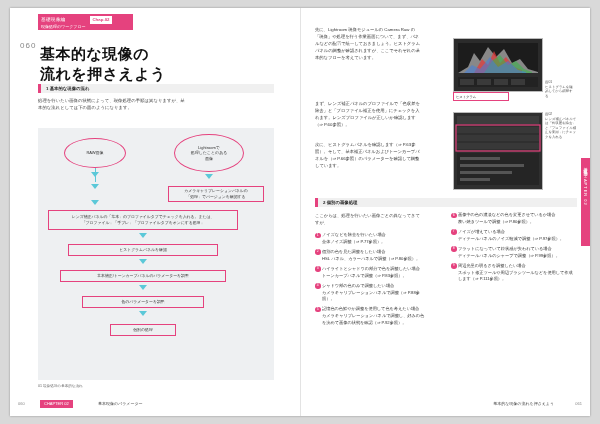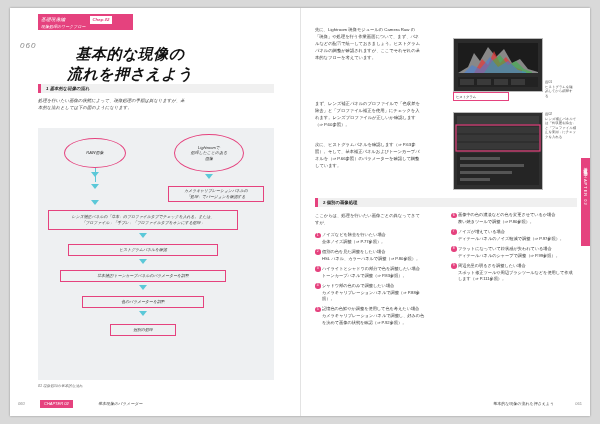--- a/index.html
+++ b/index.html
@@ -2,21 +2,21 @@
 <html><head>
 <meta charset="utf-8">
 <style>
   html,body{margin:0;padding:0;background:#d9d9d9;}
   body{font-family:"Liberation Sans","DejaVu Sans",sans-serif;}
   .page{position:relative;width:600px;height:424px;background:#d9d9d9;overflow:hidden;}
   .spread{position:absolute;left:10px;top:8px;width:580px;height:408px;background:#ffffff;box-shadow:0 0 2px rgba(0,0,0,.35);}
   .gutter{position:absolute;left:290px;top:0;width:1px;height:408px;background:#e3e3e3;}
 
   
-  .lp{position:absolute;left:0;top:0;width:290px;height:408px;font-style:italic;}
+  .lp{position:absolute;left:0;top:0;width:290px;height:408px;}
   .tabbar{position:absolute;left:28px;top:6px;width:95px;height:16px;background:#e5427e;}
   .tabbar .t1{position:absolute;left:3px;top:3px;color:#fff;font-size:4.6px;letter-spacing:.3px;}
   .tabbar .t2{position:absolute;left:52px;top:2px;width:22px;height:8px;background:#fff;color:#e5427e;font-size:4.4px;text-align:center;line-height:8px;font-weight:bold;}
   .tabbar .t3{position:absolute;left:3px;top:10px;color:#fff;font-size:4px;}
   .folio-l{position:absolute;left:10px;top:33px;font-size:8px;color:#888;letter-spacing:1px;}
 
   .h1{position:absolute;left:30px;top:36px;width:180px;font-size:15px;font-weight:bold;color:#111;line-height:1.35;letter-spacing:.5px;}
 
   .sec{position:absolute;}
   .sec-head{height:9px;background:#f0f0f0;border-left:3px solid #e5427e;}
@@ -65,21 +65,21 @@
     <div class="lp">
 
       <div class="tabbar">
         <span class="t1">基礎現像編</span>
         <span class="t2">Chap.02</span>
         <span class="t3">現像処理のワークフロー</span>
       </div>
 
       <div class="folio-l">060</div>
 
-      <div class="h1" style="white-space:pre-line;text-align:center;">基本的な現像の
+      <div class="h1" style="white-space:pre-line;">基本的な現像の
 流れを押さえよう</div>
 
       <div class="sec" style="left:28px;top:76px;width:236px;">
         <div class="sec-head">
           <span>1  基本的な現像の流れ</span>
         </div>
         <div class="body-txt" style="margin-top:4px;width:150px;">処理を行いたい画像の状態によって、現像処理の手順は異なりますが、基本的な流れとしては下の図のようになります。</div>
       </div>
 
       <div class="flowbox">

